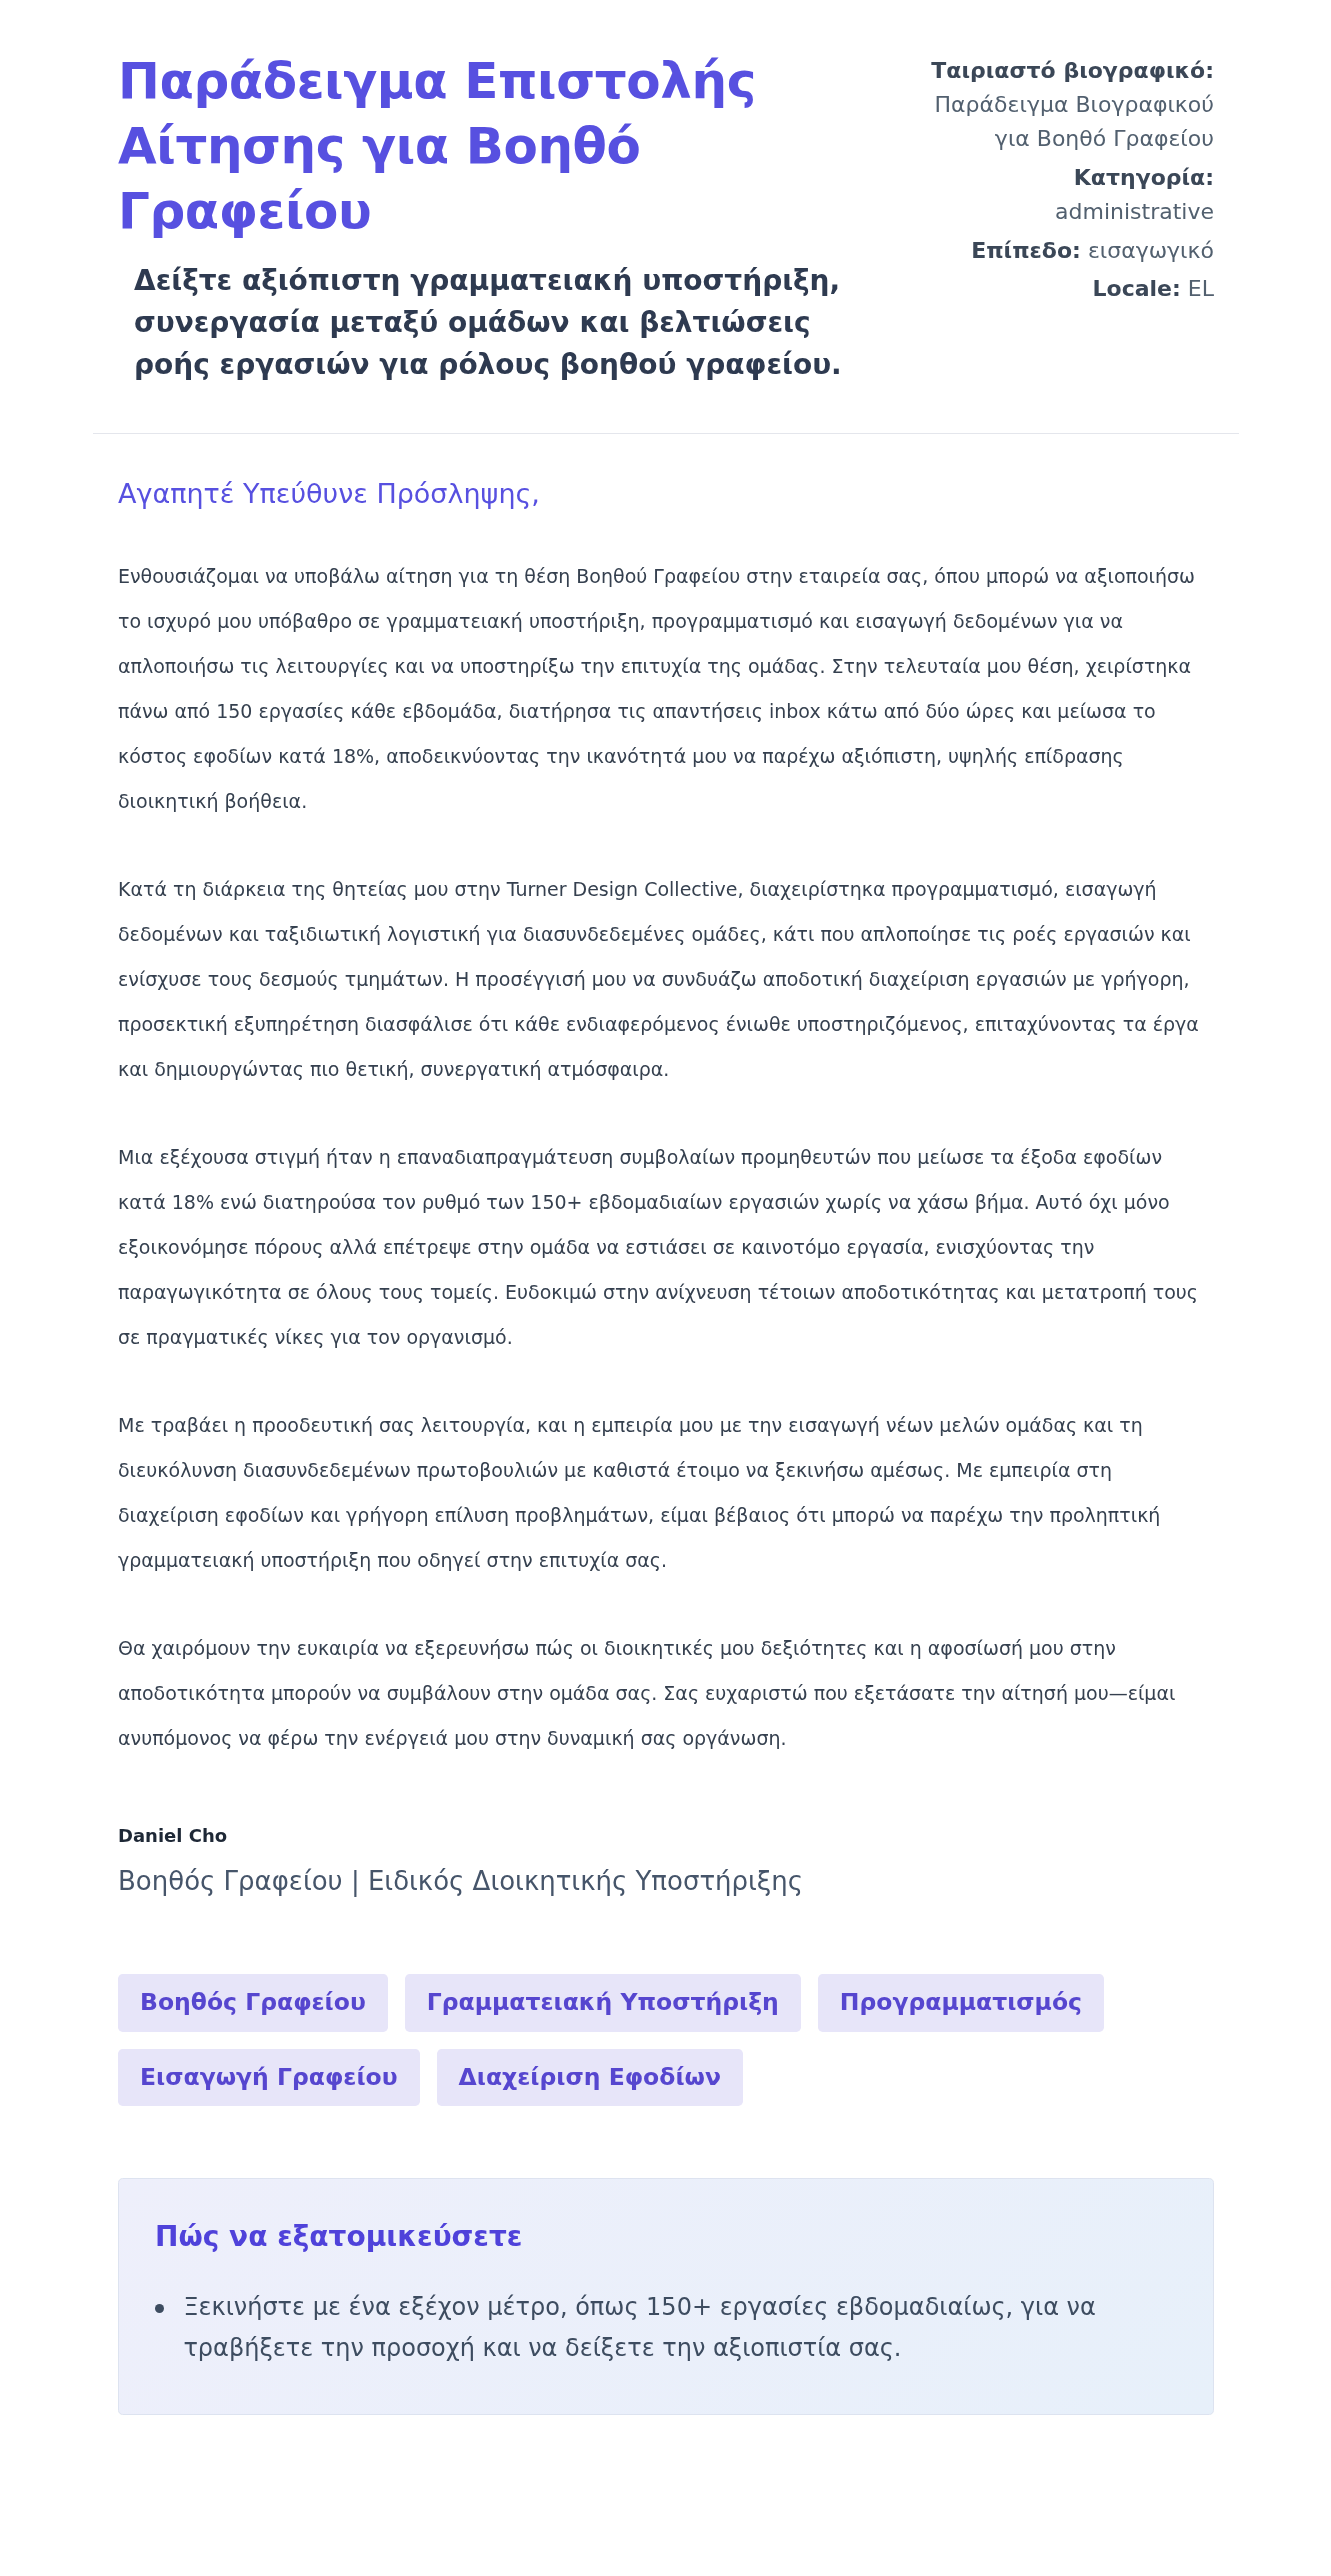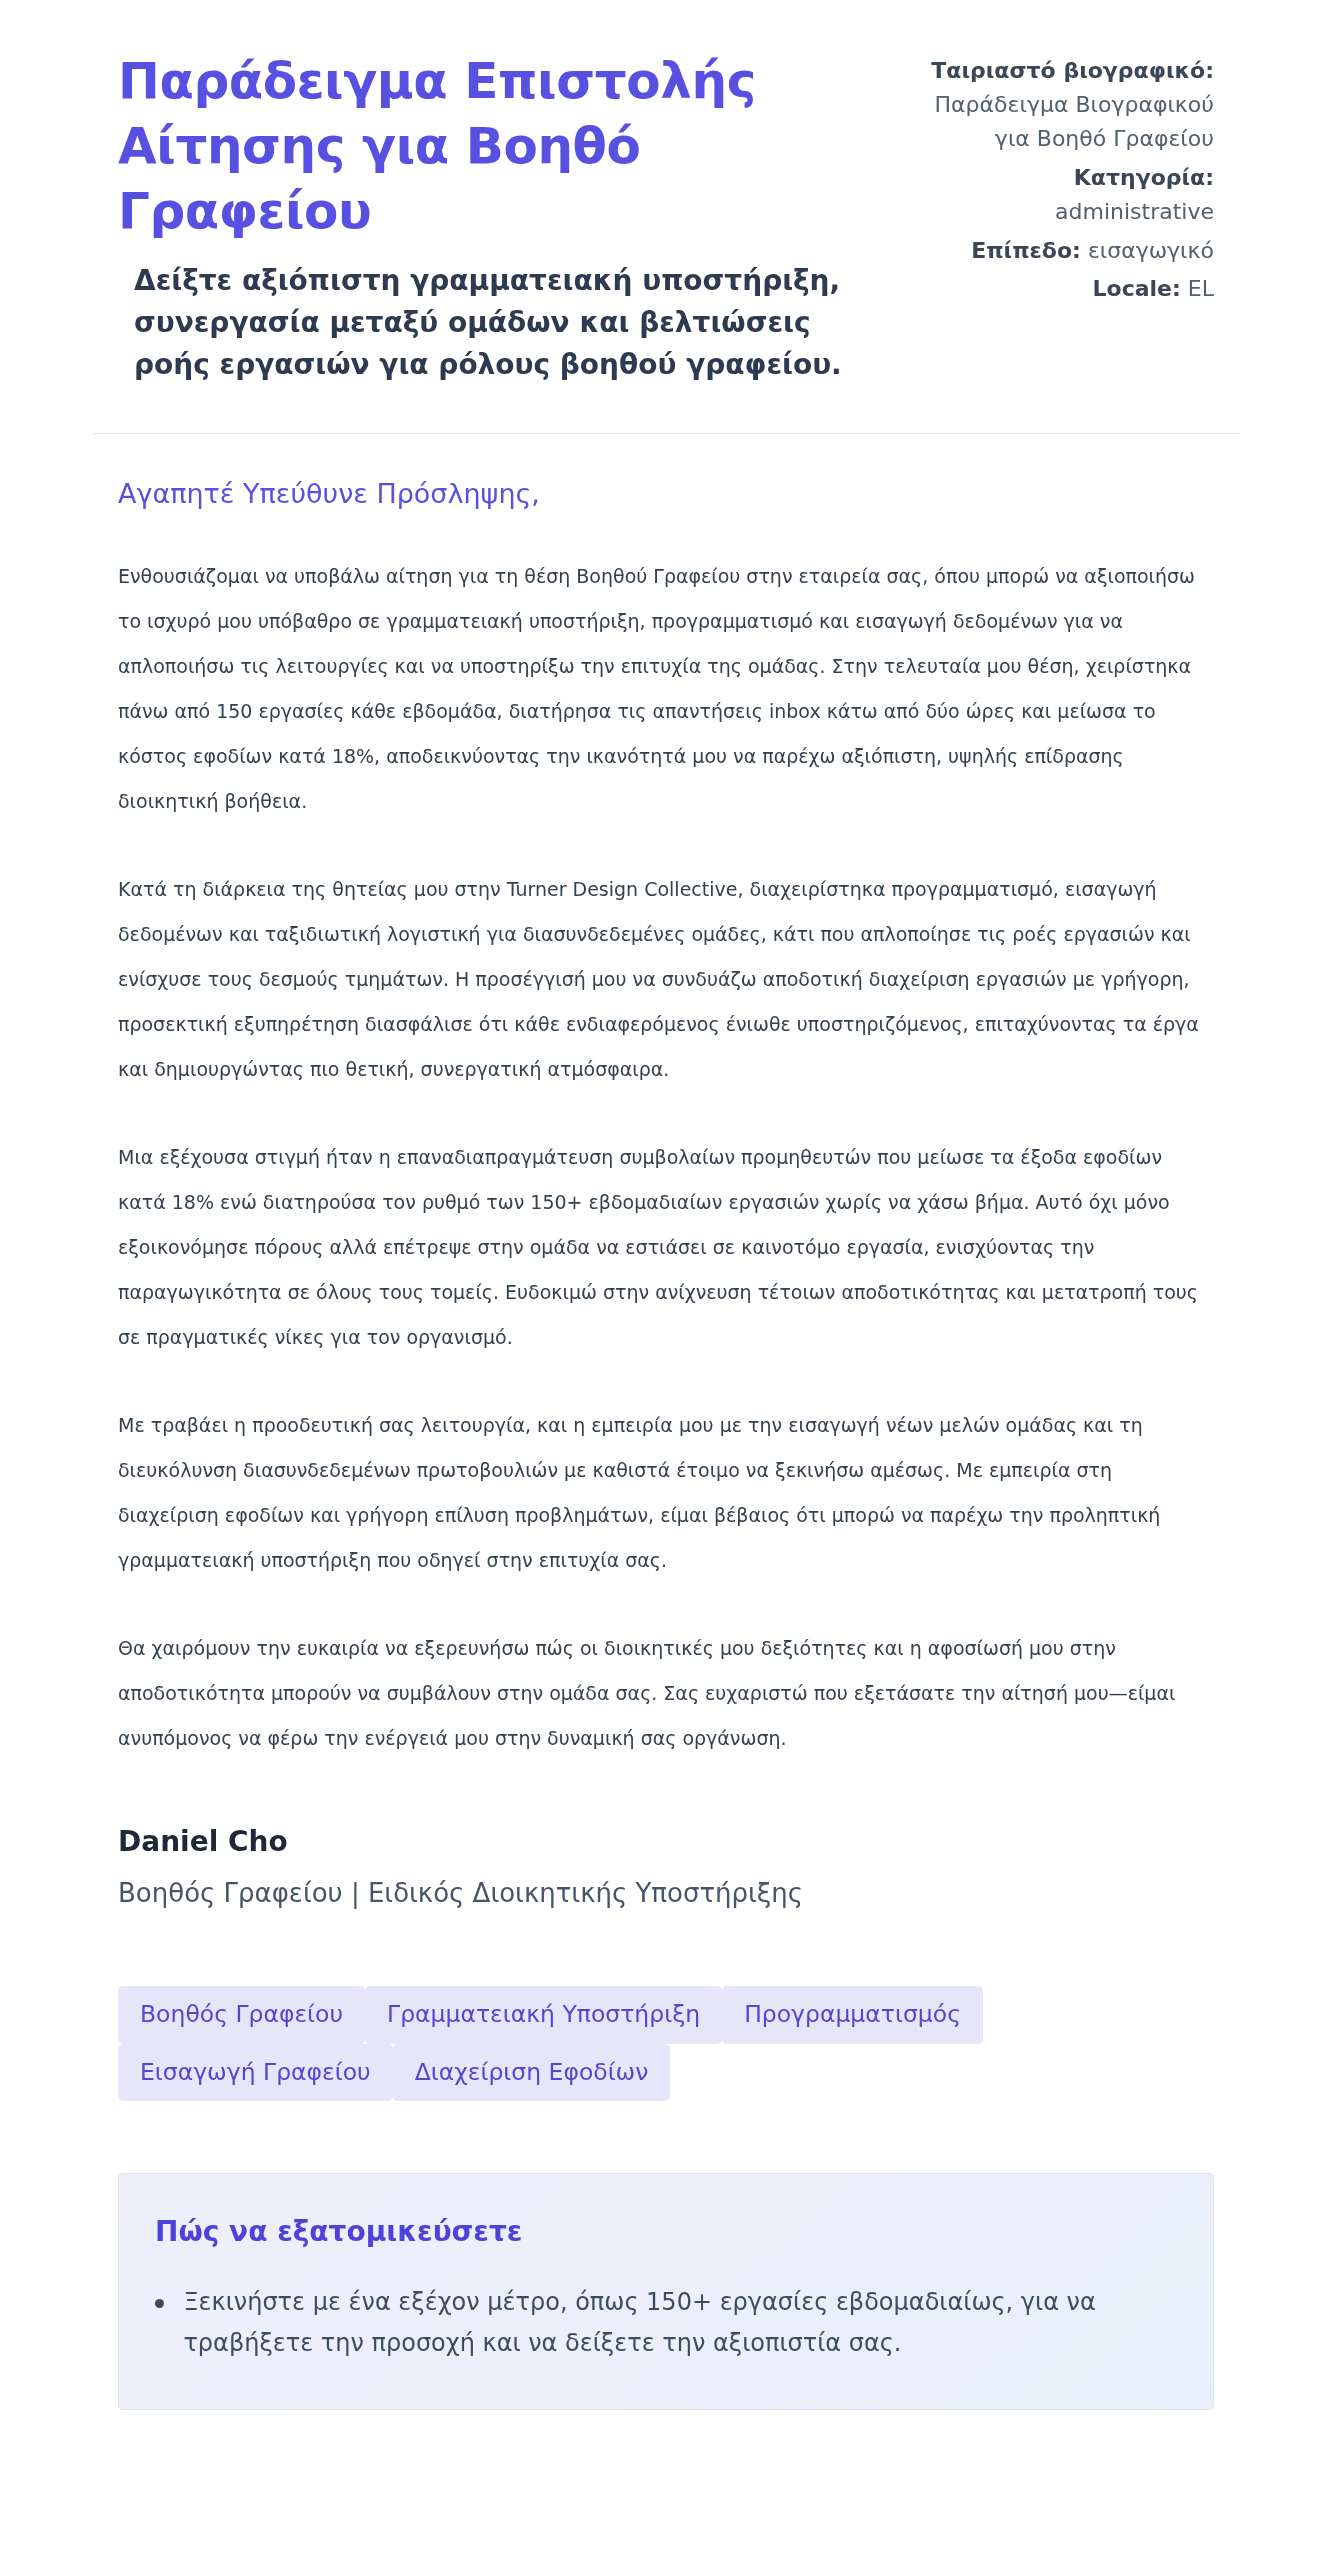--- a/index.html
+++ b/index.html
@@ -57,33 +57,33 @@
   }
   .letter p.body-par{
     margin:0 0 43px 0;
     font-size:19px;
     line-height:45px;
     color:#35404f;
     max-width:1105px;
   }
   .signature{margin-top:64px;}
   .signature-name{
-    font-size:28px;
+    font-size:18px;
     font-weight:700;
     color:#1e2836;
     margin:0 0 20.4px 0;
   }
   .signature-role{
     font-size:26px;
     color:#46556a;
     margin:0;
   }
 
   
-  .tags{margin-top:78px;display:flex;flex-wrap:wrap;max-width:1113px;}
+  .tags{margin-top:78px;display:flex;flex-wrap:wrap;gap:17px;max-width:1113px;font-weight:bold;}
   .tag-chip{
     display:inline-block;
     background:#e7e5f9;
     color:#5646cf;
     font-size:23.5px;
     line-height:1;
     padding:17px 22px;
     border-radius:4.7px;
     cursor:pointer;
     white-space:nowrap;

